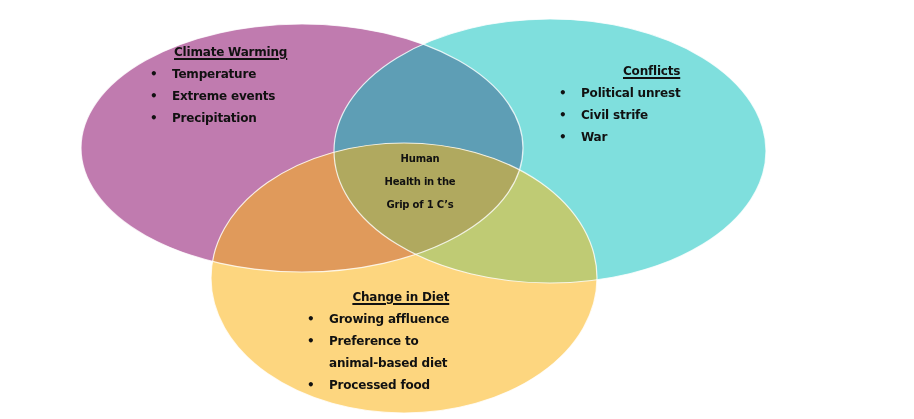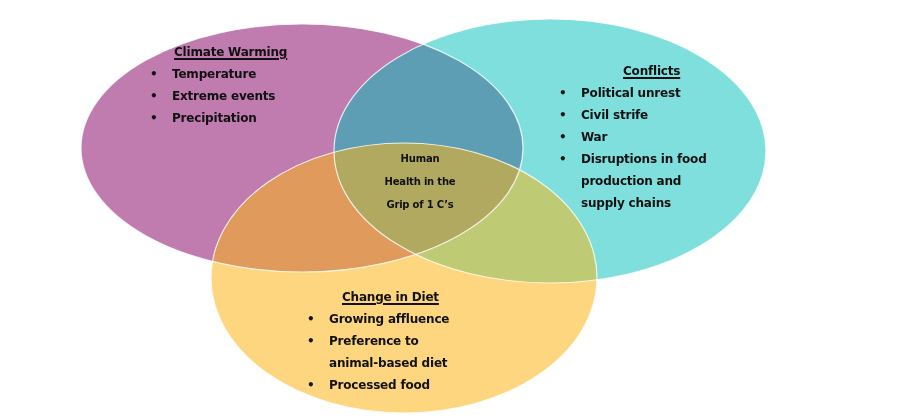--- a/index.html
+++ b/index.html
@@ -50,21 +50,21 @@
       content: "•";
       position: absolute;
       left: 2px;
       top: 0;
     }
     #set-climate { left: 148px; top: 41px; }
     #set-climate .set-title { margin-left: 26px; }
     #set-conflicts { left: 557px; top: 60px; }
     #set-conflicts .set-title { margin-left: 66px; }
     #set-diet { left: 305px; top: 286px; }
-    #set-diet .set-title { margin-left: 37px; }
+    #set-diet .set-title { margin-left: 37px; text-align: right; }
     #center-label {
       position: absolute;
       left: 355px;
       top: 147px;
       width: 130px;
       text-align: center;
       font-weight: bold;
       font-size: 10px;
       line-height: 23px;
       letter-spacing: -0.2px;
@@ -119,23 +119,20 @@
     <li>Precipitation</li>
   </ul>
 </div>
 
 <div id="set-conflicts" class="set-label">
   <span class="set-title">Conflicts</span>
   <ul class="items">
     <li>Political unrest</li>
     <li>Civil strife</li>
     <li>War</li>
-    <li>Disruptions in food
-production and
-supply chains</li>
   </ul>
 </div>
 
 <div id="set-diet" class="set-label">
   <span class="set-title">Change in Diet</span>
   <ul class="items">
     <li>Growing affluence</li>
     <li>Preference to
 animal-based diet</li>
     <li>Processed food</li>

